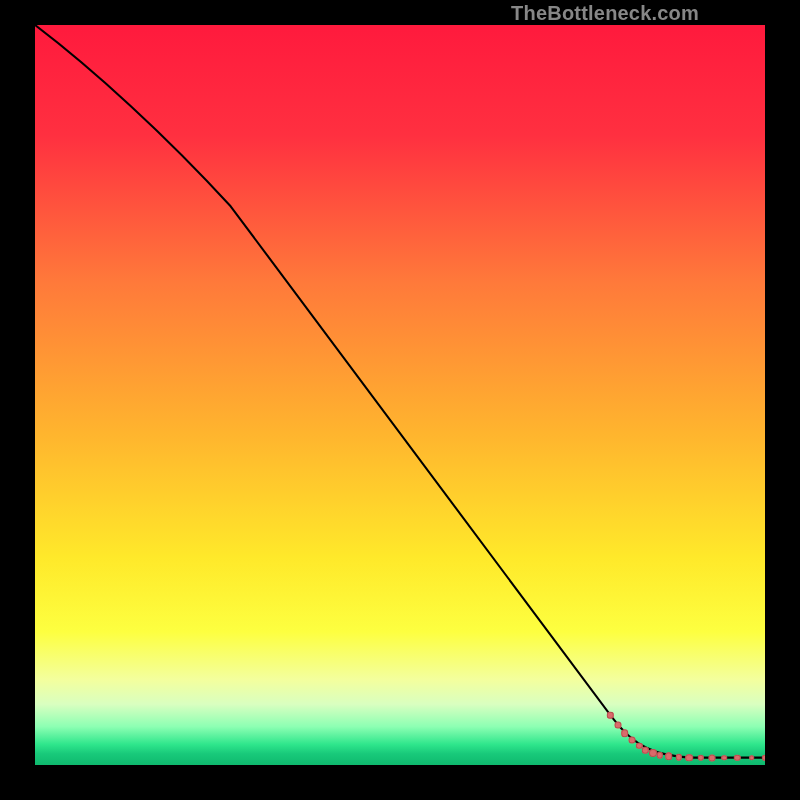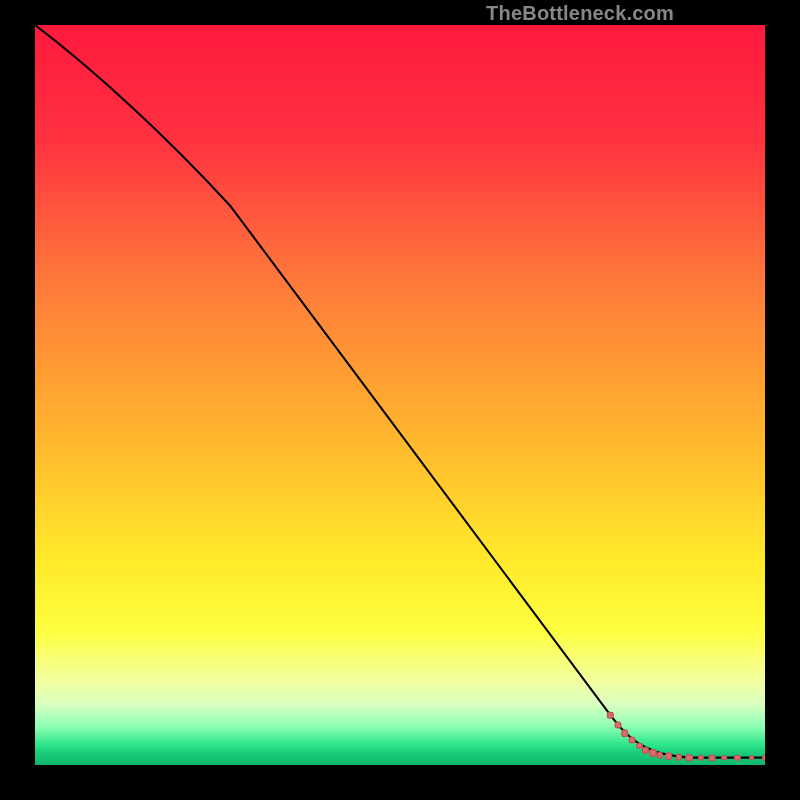--- a/index.html
+++ b/index.html
@@ -10,20 +10,21 @@
     background: #000;
     overflow: hidden;
   }
   .frame {
     position: absolute;
     left: 0;
     top: 0;
     width: 708px;
     height: 800px;
     background: #000;
+    padding-left: 25px;
   }
   .plot {
     position: absolute;
     left: 35px;
     top: 25px;
     width: 730px;
     height: 740px;
     overflow: hidden;
   }
   .gradient {

